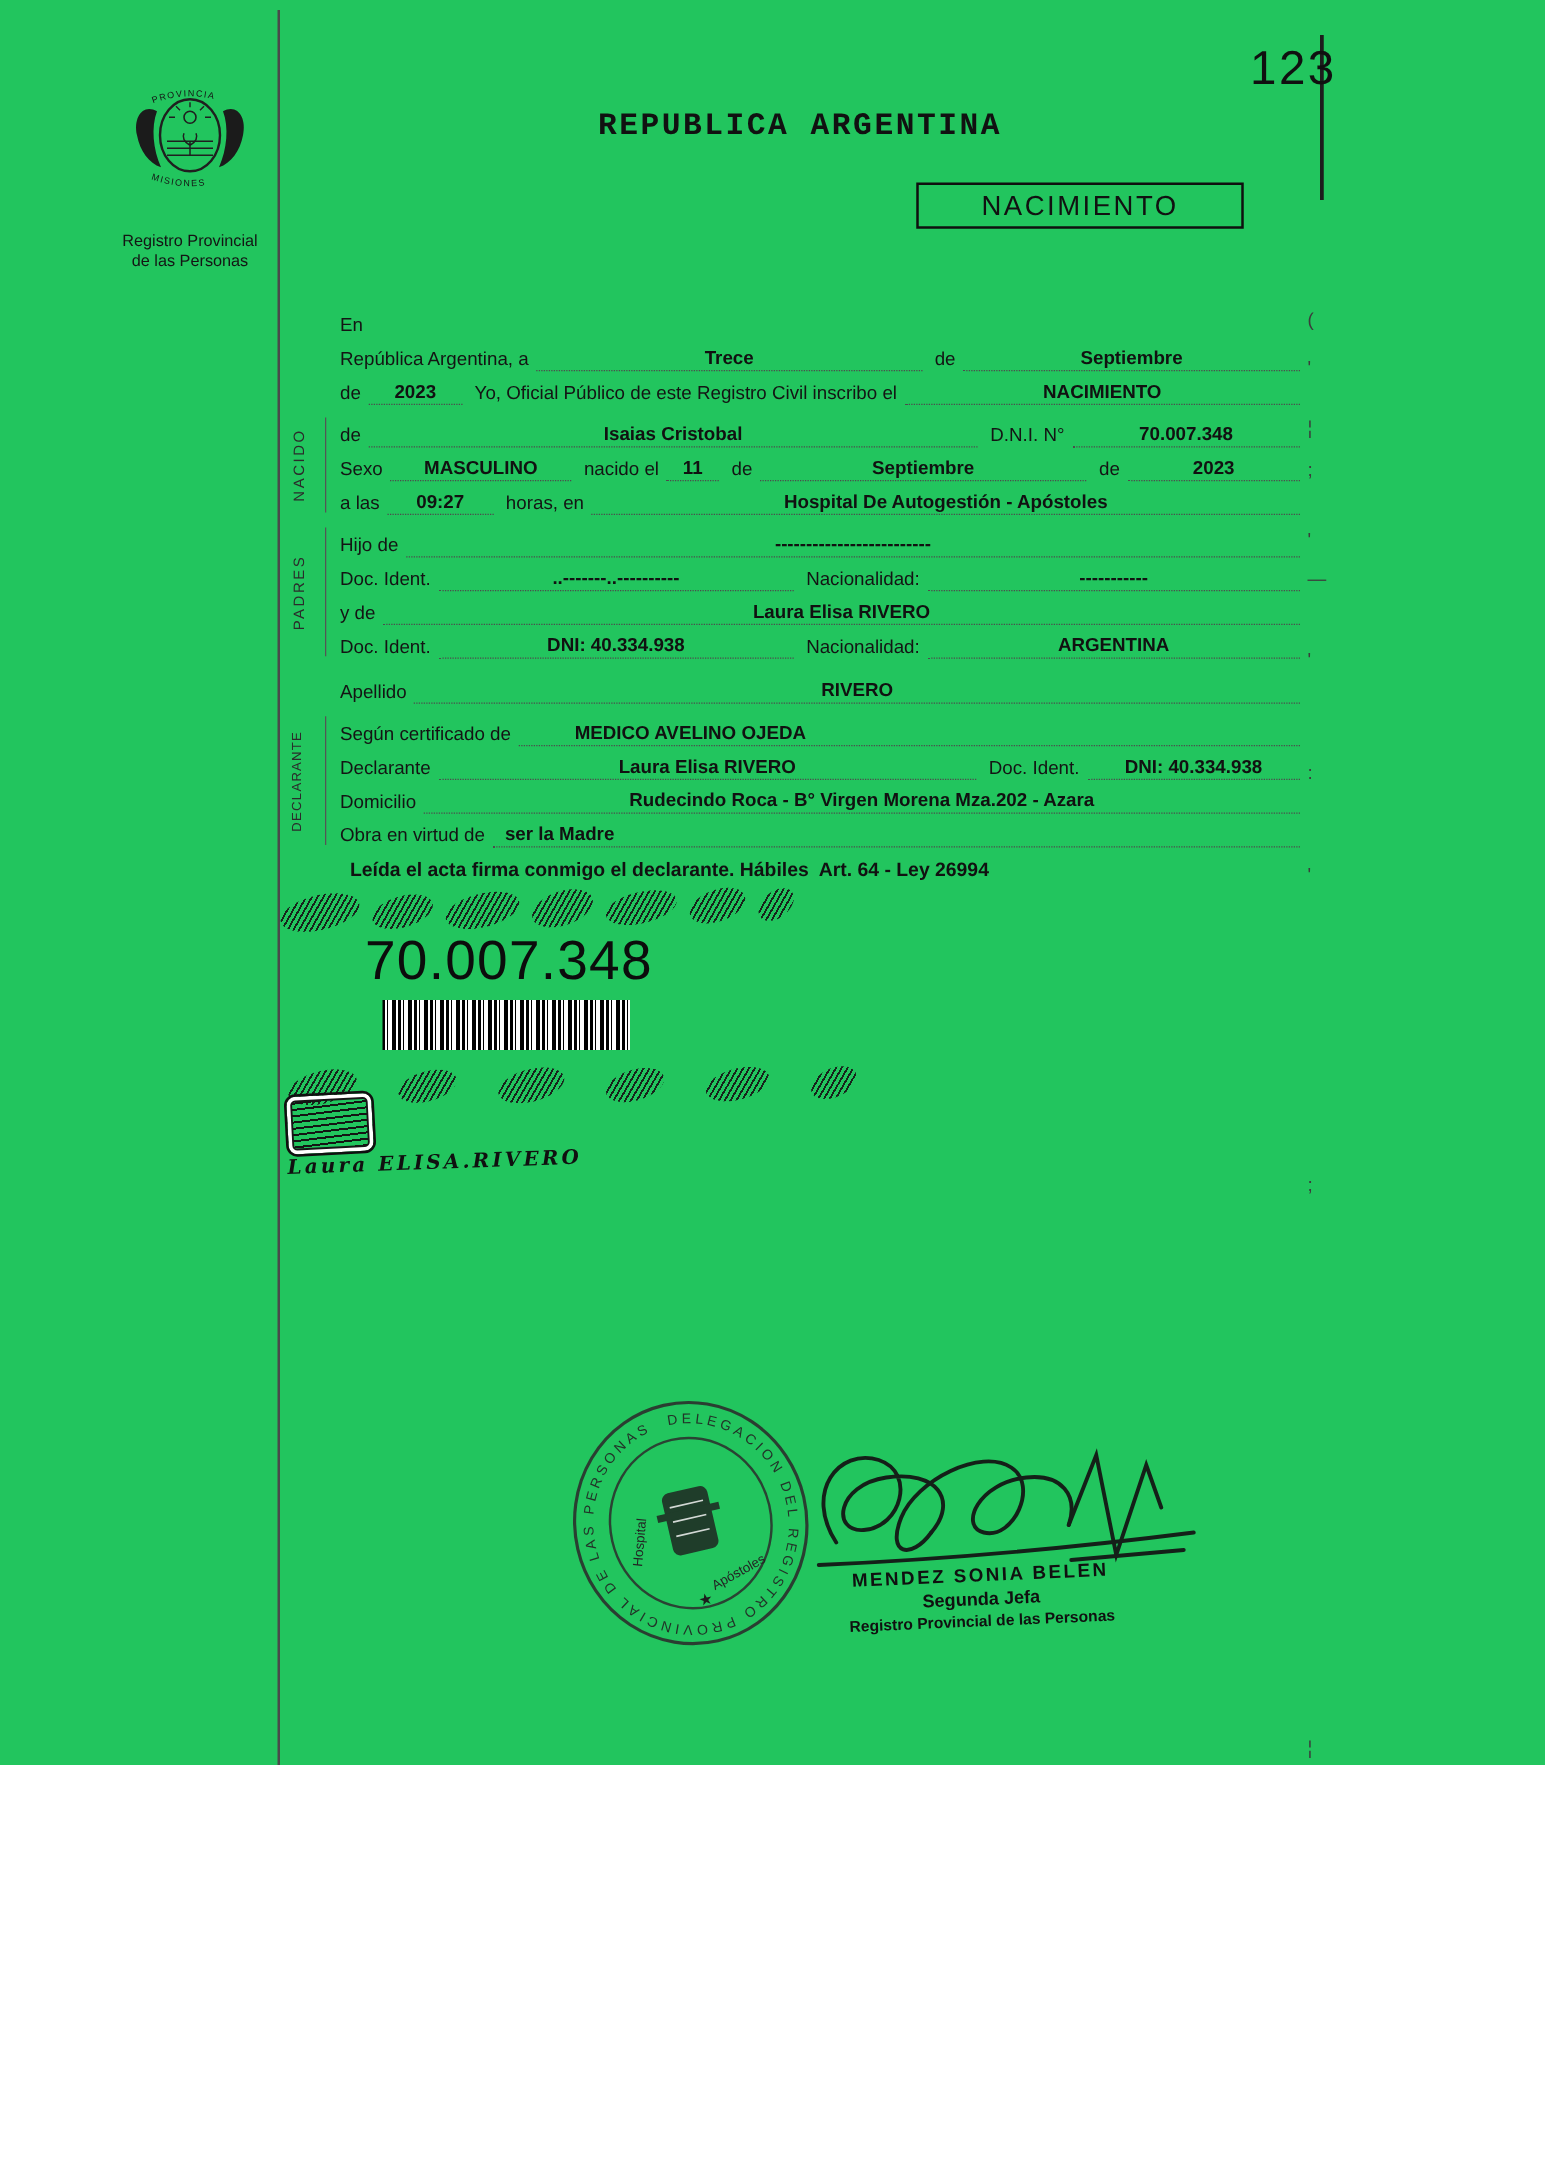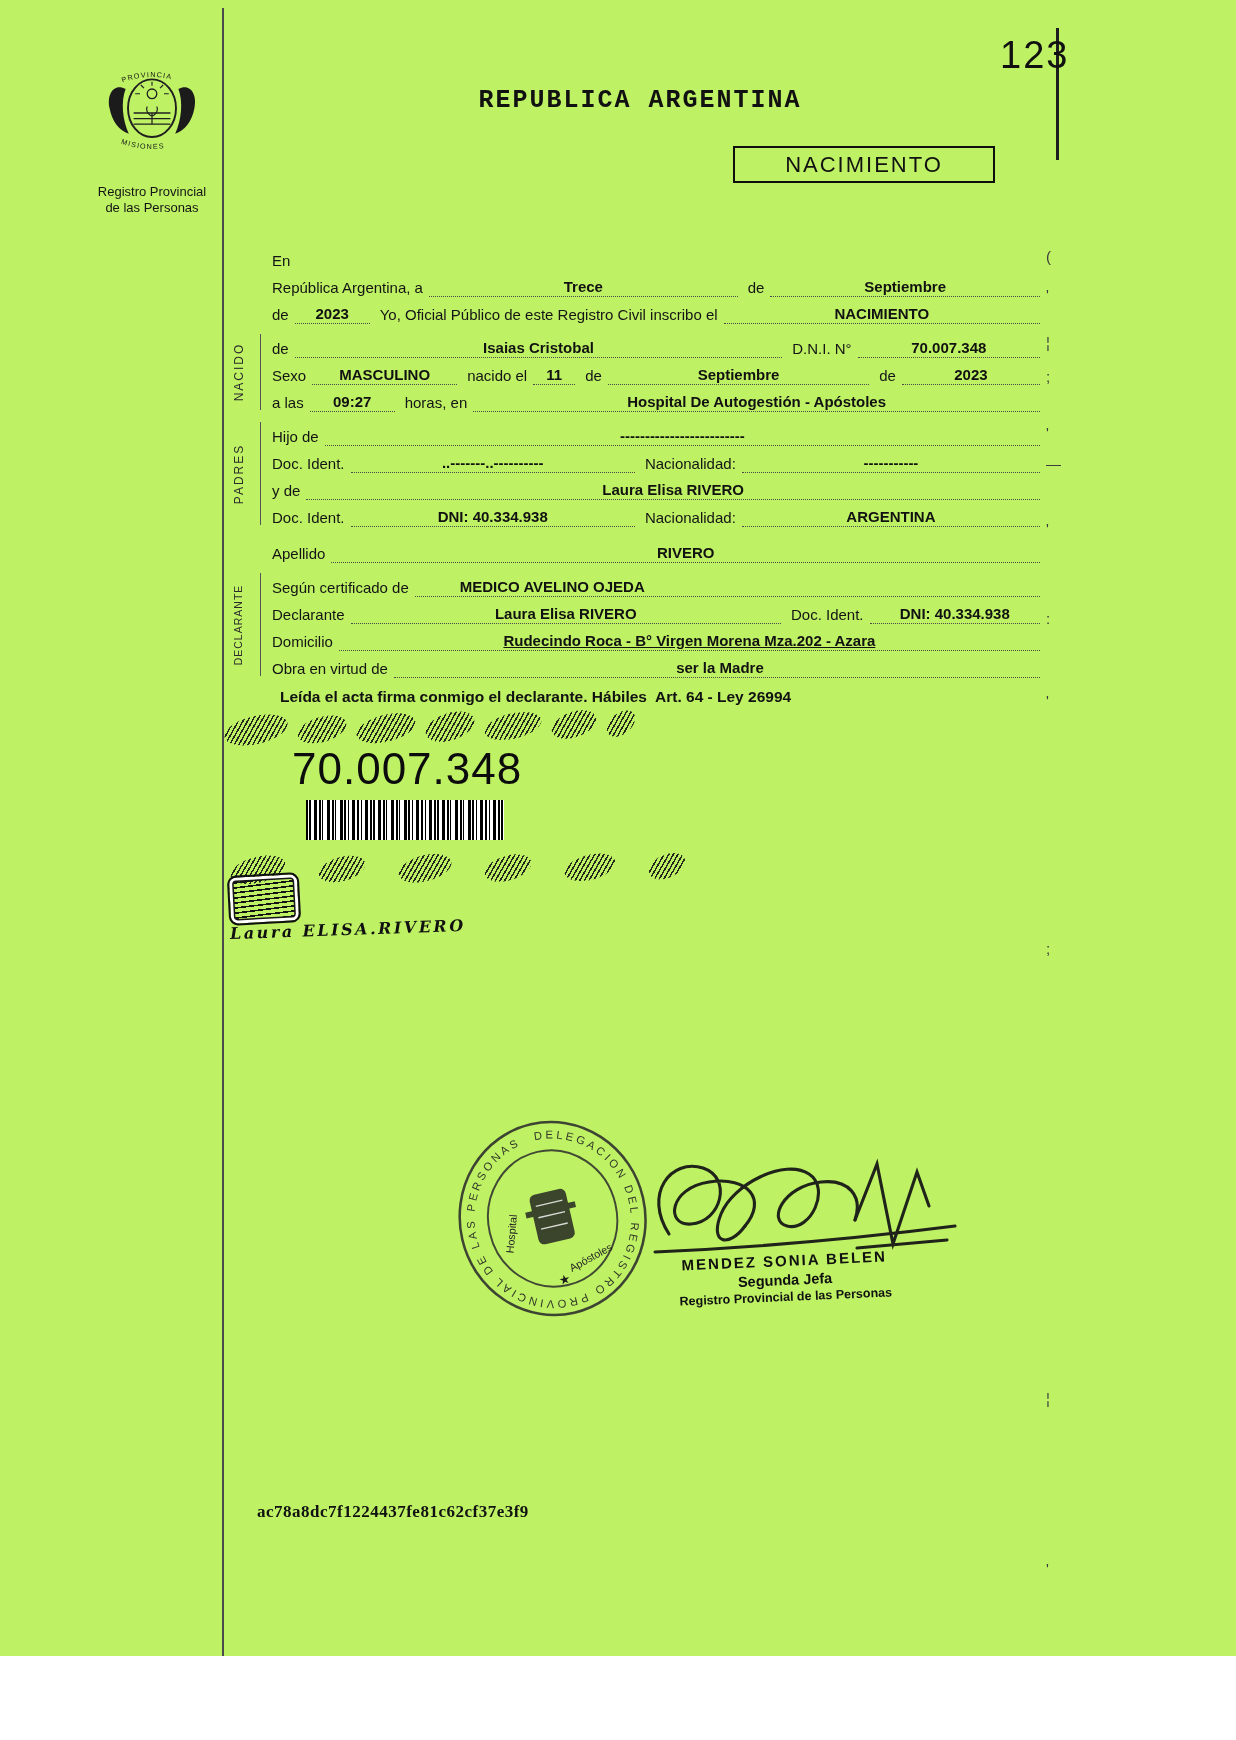--- a/index.html
+++ b/index.html
@@ -1,18 +1,18 @@
 <!DOCTYPE html>
 <html><head>
 <meta charset="utf-8">
 <title>REPUBLICA ARGENTINA</title>
 <style>
   * { box-sizing: border-box; }
   body { margin:0; background:#ffffff; font-family:"Liberation Sans", sans-serif; color:#111; }
-  .page { position:relative; width:1236px; height:1656px; background:#bef264; overflow:hidden; }
+  .page { position:relative; width:1236px; height:1412px; background:#22c55e; overflow:hidden; }
 
   .left-rule { position:absolute; left:222px; top:8px; width:1.5px; height:1726px; background:#4a4a4a; }
   .corner-line { position:absolute; left:1056px; top:28px; width:2.5px; height:132px; background:#1d1d1d; }
   .page-number { position:absolute; left:1000px; top:34px; font-size:38px; letter-spacing:2px; color:#101010; }
 
   
   .logo { position:absolute; left:84px; top:64px; width:136px; text-align:center; }
   .logo svg { width:104px; height:98px; }
   .logo-caption { font-size:13px; line-height:1.25; color:#141414; margin-top:18px; }
 
@@ -200,25 +200,25 @@
           <span class="fill" style="flex: 1 1 0%; text-align: left; padding-left: 45px;">MEDICO AVELINO OJEDA</span>
         </div>
         <div class="form-row">
           <span class="lbl">Declarante</span>
           <span class="fill" style="flex: 2.6 1 0%;">Laura Elisa RIVERO</span>
           <span class="lbl">Doc. Ident.</span>
           <span class="fill" style="flex: 1 1 0%;">DNI: 40.334.938</span>
         </div>
         <div class="form-row">
           <span class="lbl">Domicilio</span>
-          <span class="fill" style="flex: 1 1 0%; text-decoration: underline;">Rudecindo Roca - B° Virgen Morena Mza.202 - Azara</span>
+          <span class="fill" style="flex: 1 1 0%;">Rudecindo Roca - B° Virgen Morena Mza.202 - Azara</span>
         </div>
         <div class="form-row">
           <span class="lbl">Obra en virtud de</span>
-          <span class="fill" style="flex: 1 1 0%; text-align: center; padding-left: 10px;">ser la Madre</span>
+          <span class="fill" style="flex: 1 1 0%; text-align: left; padding-left: 10px;">ser la Madre</span>
         </div>
       </div>
 
     <div class="note">Leída el acta firma conmigo el declarante. Hábiles  Art. 64 - Ley 26994</div>
   </div>
 
   <div class="strip strip1">
     <div class="thumb"></div>
     <div class="thumb"></div>
     <div class="thumb"></div>

